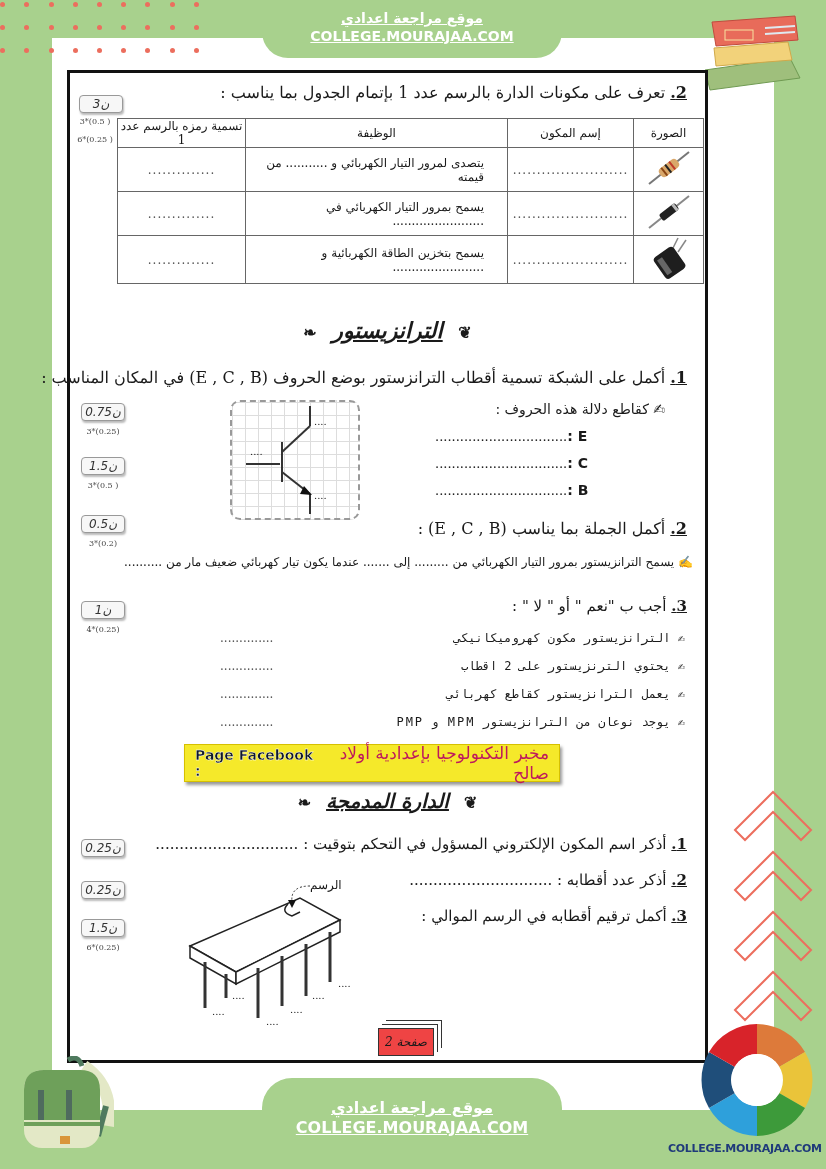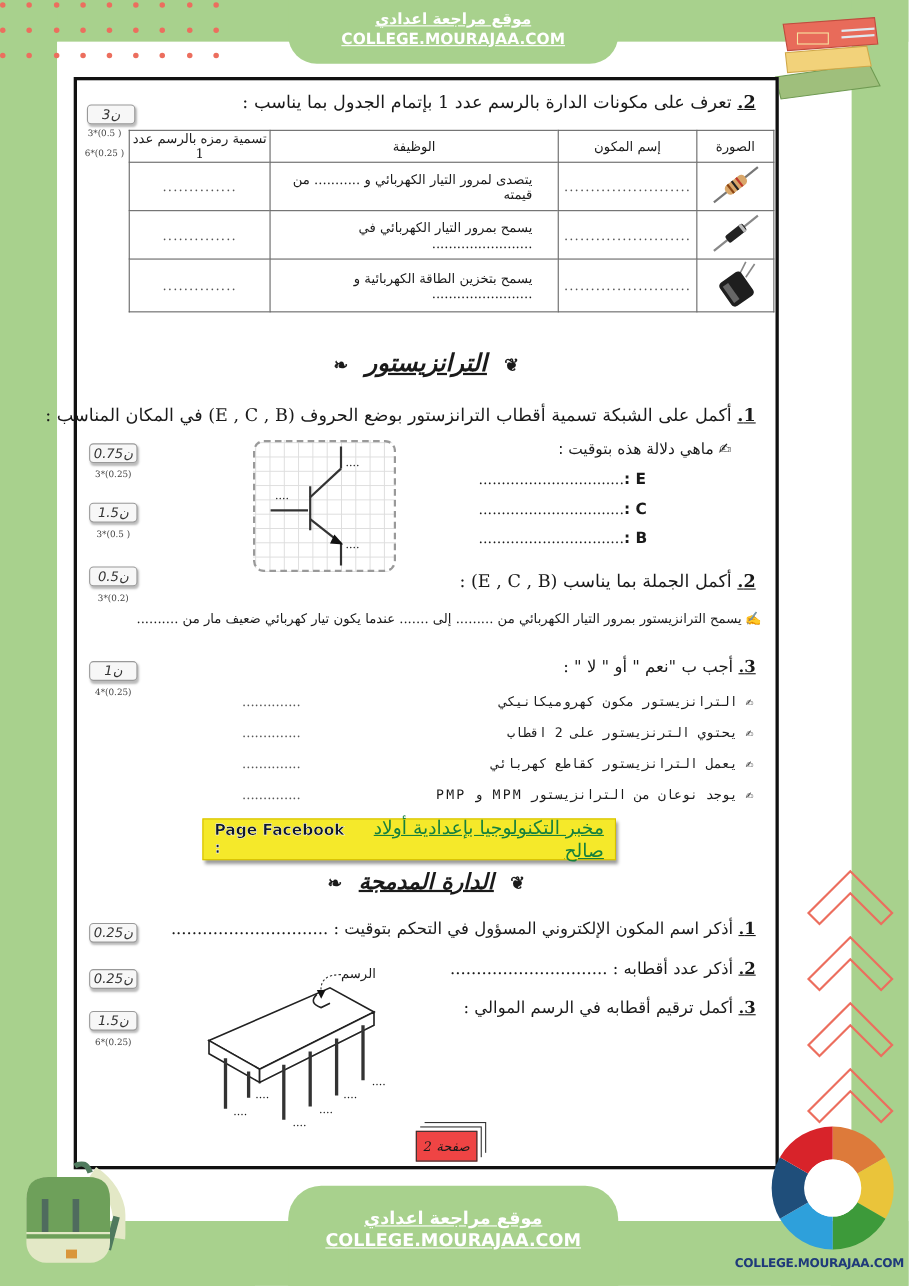--- a/index.html
+++ b/index.html
@@ -69,21 +69,21 @@
 
   .yn-item { position: absolute; right: 20px; direction: rtl; font-family: "DejaVu Sans Mono", monospace; font-size: 12px; letter-spacing: 2px; white-space: nowrap; }
   .yn-dots { position: absolute; left: 150px; font-size: 12px; color: #555; }
 
   .fb-banner {
     position: absolute; left: 114px; top: 671px; width: 376px; height: 38px;
     background: #f5e92a; border: 1px solid #d6c000; box-shadow: 2px 3px 3px #999;
     display: flex; align-items: center; justify-content: space-between; padding: 0 10px;
   }
   .fb-label { font-family: "DejaVu Sans", sans-serif; font-weight: bold; font-size: 14px; color: #0f172a; -webkit-text-stroke: 0.4px #fff; }
-  .fb-name { font-size: 17px; color: #15803d; direction: rtl; text-decoration: underline; }
+  .fb-name { font-size: 17px; color: #be185d; direction: rtl; }
 
   .page-tag {
     position: absolute; left: 308px; top: 955px; width: 56px; height: 28px;
     border: 1px solid #333; background: #ef4444; font-style: italic; font-size: 12px;
     text-align: center; line-height: 26px; box-shadow: 3px -3px 0 #fff, 4px -4px 0 #333, 7px -7px 0 #fff, 8px -8px 0 #333;
   }
 
   .deco { position: absolute; }
 </style>
 </head>
@@ -242,21 +242,21 @@
       <line x1="78" y1="92" x2="78" y2="112" stroke="#333" stroke-width="2"></line>
       <polygon points="72,84 80,93 68,92" fill="#111"></polygon>
     </svg>
     <span class="answer-line" style="left:82px;top:14px;font-size:10px;">....</span>
     <span class="answer-line" style="left:18px;top:44px;font-size:10px;">....</span>
     <span class="answer-line" style="left:82px;top:88px;font-size:10px;">....</span>
   </div>
 
   <div class="q-line" style="top:328px;right:40px;font-size:14px;font-family:'DejaVu Sans',sans-serif;">
     <span>✍</span>
-    <span>ماهي دلالة هذه بتوقيت :</span>
+    <span>كقاطع دلالة هذه الحروف :</span>
   </div>
   <div class="answer-line" style="left:365px;top:355px;">
     <span>................................</span><b>: E</b>
   </div>
   <div class="answer-line" style="left:365px;top:382px;">
     <span>................................</span><b>: C</b>
   </div>
   <div class="answer-line" style="left:365px;top:409px;">
     <span>................................</span><b>: B</b>
   </div>

